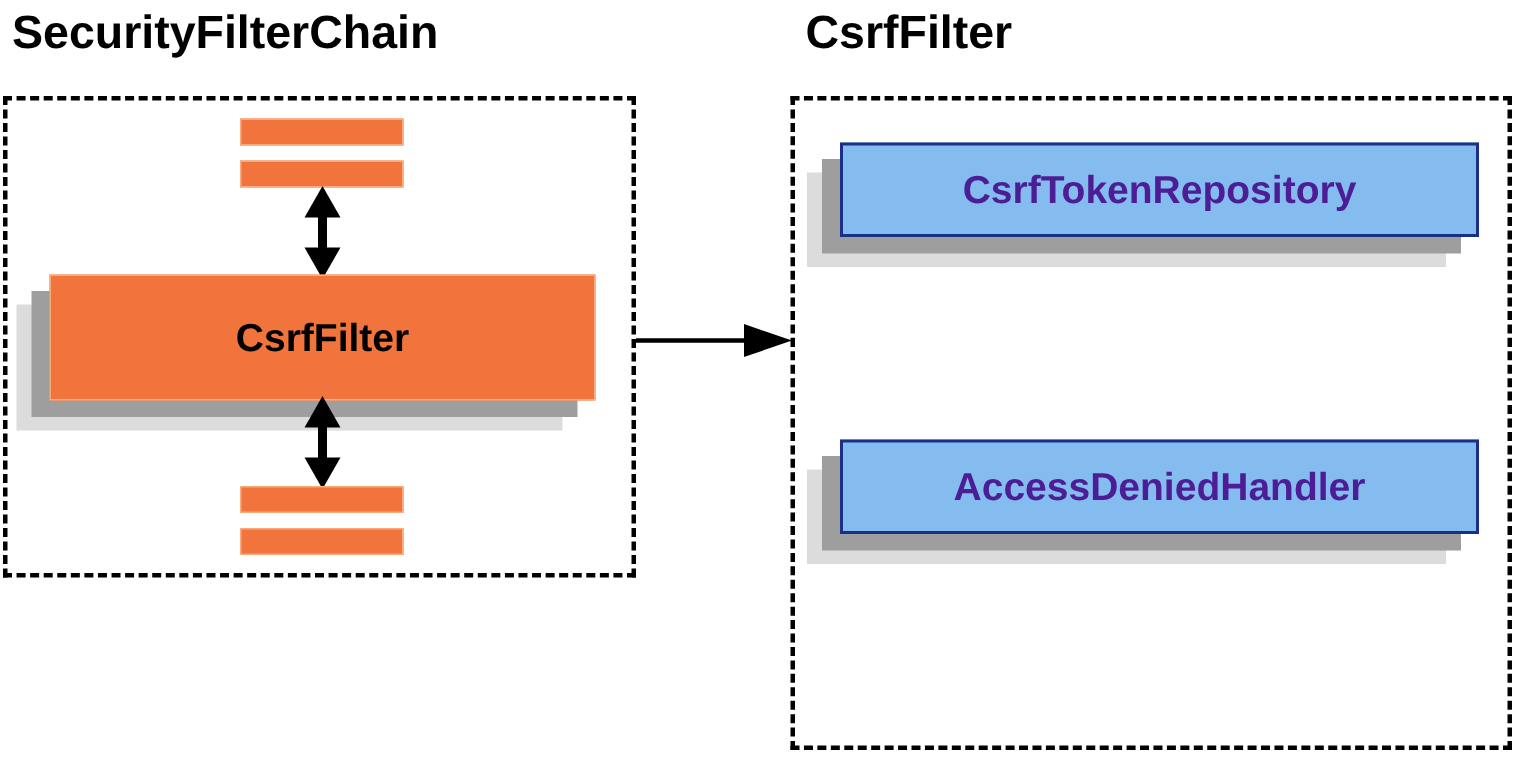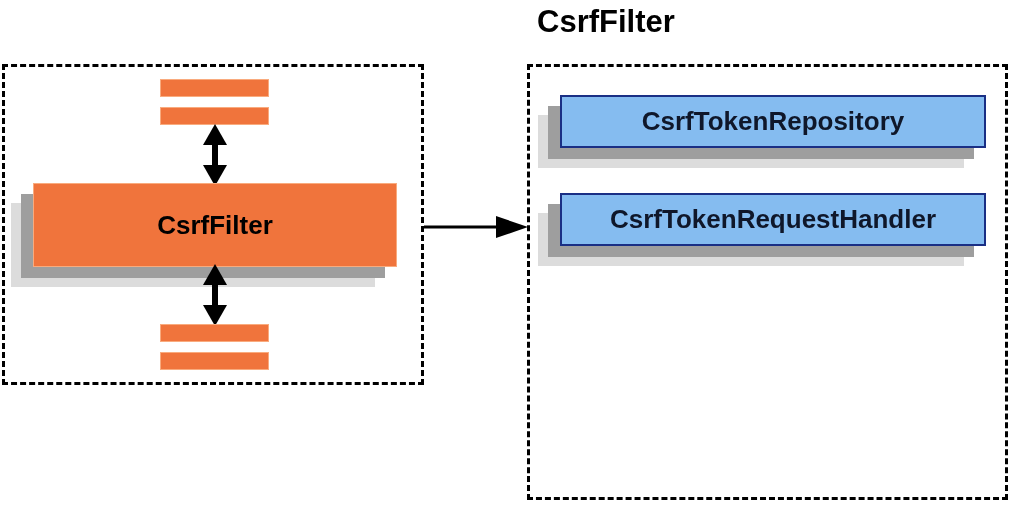--- a/index.html
+++ b/index.html
@@ -75,47 +75,48 @@
     justify-content: center;
     font-size: 26px;
     font-weight: bold;
     color: #000000;
   }
 
   .component-box {
     position: absolute;
     left: 560px;
     width: 426px;
-    height: 53px;
+    height: 63px;
     background: #85bcf0;
     border: 2px solid #1a2f85;
     box-sizing: border-box;
     box-shadow: -12px 11px 0 0 #9e9e9e, -22px 20px 0 0 #dcdcdc;
     display: flex;
     align-items: center;
     justify-content: center;
     font-size: 26px;
     font-weight: bold;
-    color: #0f172a;
+    color: #4c1d95;
   }
   .comp-1 { top: 95px; }
   .comp-2 { top: 193px; }
   .comp-3 { top: 293px; }
   .comp-4 { top: 392px; }
 
   .arrow-svg { position: absolute; }
   .arrow-vert-top    { left: 200px; top: 124px; }
   .arrow-vert-bottom { left: 200px; top: 264px; }
   .arrow-horiz       { left: 424px; top: 212px; }
 </style>
 </head>
 <body>
 
 <div class="stage">
 
+  <div class="diagram-title title-left">SecurityFilterChain</div>
 
   <div class="diagram-title title-right">CsrfFilter</div>
 
   <div class="panel panel-left"></div>
 
   <div class="filter-bar bar-1"></div>
   <div class="filter-bar bar-2"></div>
 
   <svg class="arrow-svg arrow-vert-top" width="30" height="62" viewBox="0 0 30 62">
     <line x1="15" y1="12" x2="15" y2="50" stroke="#000000" stroke-width="6"></line>
@@ -140,19 +141,19 @@
     <line x1="0" y1="15" x2="76" y2="15" stroke="#000000" stroke-width="3"></line>
     <polygon points="104,15 72,4 72,26" fill="#000000"></polygon>
   </svg>
 
   <div class="panel panel-right"></div>
 
   <div class="component-box comp-1">
     <span>CsrfTokenRepository</span>
   </div>
 
-  <div class="component-box comp-2">
-    <span>CsrfTokenRequestHandler</span>
+
+  <div class="component-box comp-3">
+    <span>AccessDeniedHandler</span>
   </div>
-
 
 
 </div>
 
 </body></html>

